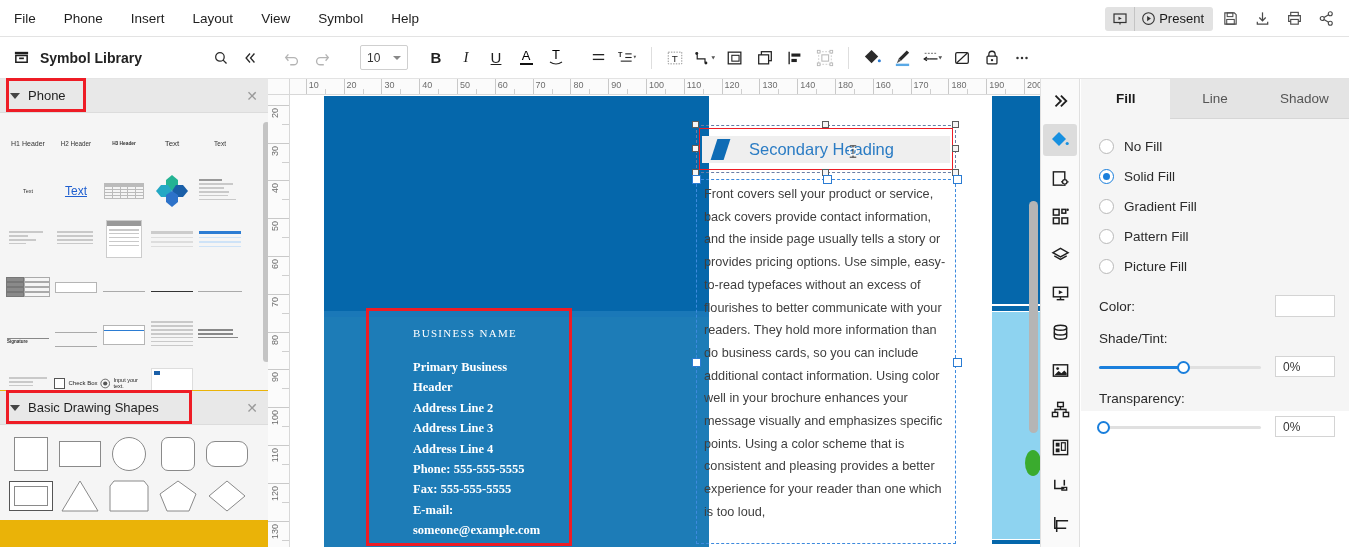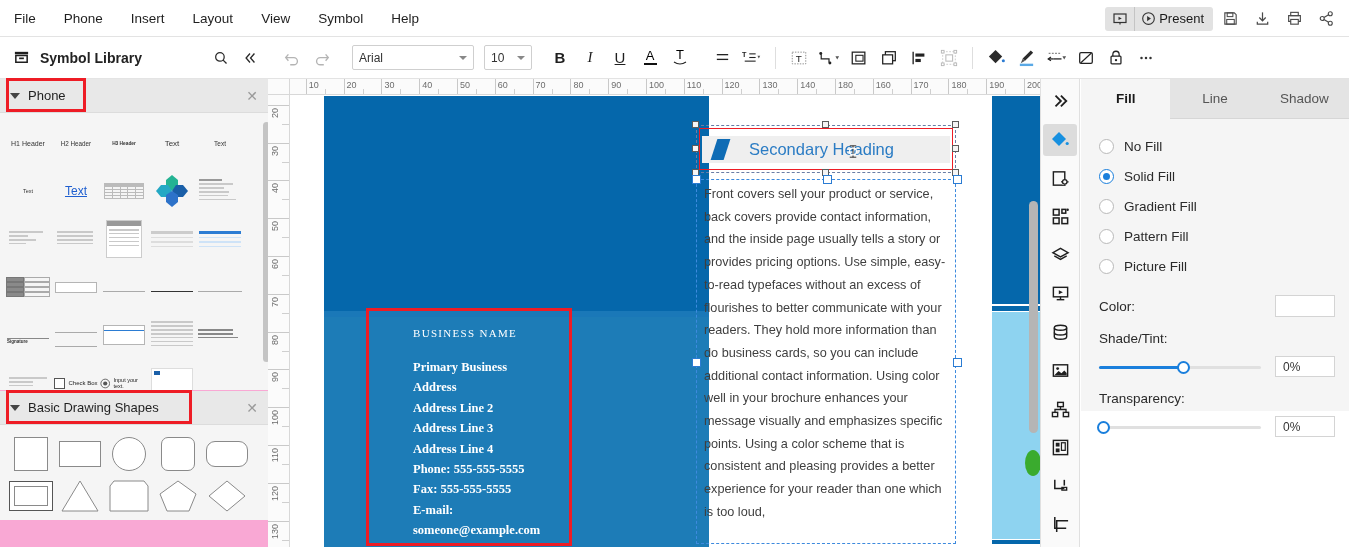--- a/index.html
+++ b/index.html
@@ -39,21 +39,21 @@
     font-size: 13px; color: #1a1a1a; font-weight: 500;
   }
   .hdr-icon-btn {
     width: 30px; height: 30px; display: flex;
     align-items: center; justify-content: center;
   }
 
   
   .sidebar {
     position: absolute; left: 0; top: 37px; width: 272px; height: 510px;
-    background: #f9a8d4; border-right: 1px solid #dcdcdc;
+    background: #eab308; border-right: 1px solid #dcdcdc;
   }
   .sidebar-head {
     height: 42px; display: flex; align-items: center; gap: 9px;
     padding: 0 11px; background: #ffffff; border-bottom: 1px solid #e4e4e4;
   }
   .sidebar-title { font-size: 14px; font-weight: bold; color: #222; flex: 1; }
   .sb-icon { width: 20px; height: 20px; display:flex; align-items:center; justify-content:center; }
 
   .lib-panel { position: relative; }
   .panel-header {
@@ -712,24 +712,20 @@
         <path d="M3.2 9.5 H12 a4 4 0 0 1 0 8 H8" fill="none" stroke="#b4b4b4" stroke-width="1.5"></path>
       </svg>
     </div>
     <div class="tb-btn">
       <svg width="18" height="18" viewBox="0 0 20 20">
         <path d="M14 6 L17 9.5 L14 13" fill="none" stroke="#b4b4b4" stroke-width="1.5"></path>
         <path d="M16.8 9.5 H8 a4 4 0 0 0 0 8 H12" fill="none" stroke="#b4b4b4" stroke-width="1.5"></path>
       </svg>
     </div>
     <div style="width:12px"></div>
-    <div class="tb-select font-select">
-      <span>Arial</span>
-      <span class="caret"></span>
-    </div>
     <div style="width:6px"></div>
     <div class="tb-select size-select">
       <span>10</span>
       <span class="caret"></span>
     </div>
     <div style="width:10px"></div>
     <div class="tb-btn">
       <span class="tb-label" style="font-weight:bold">B</span>
     </div>
     <div class="tb-btn">
@@ -966,21 +962,21 @@
       <div class="right-blue-top"></div>
       <div class="right-blue-line"></div>
       <div class="right-blue-light"></div>
       <div class="right-blue-line2"></div>
       <div class="green-blob"></div>
 
       <div class="card-box">
         <div class="card-inner">
           <div class="card-name">BUSINESS NAME</div>
           <div class="card-line">Primary Business</div>
-          <div class="card-line">Address</div>
+          <div class="card-line">Header</div>
           <div class="card-line">Address Line 2</div>
           <div class="card-line">Address Line 3</div>
           <div class="card-line">Address Line 4</div>
           <div class="card-line">Phone: 555-555-5555</div>
           <div class="card-line">Fax: 555-555-5555</div>
           <div class="card-line">E-mail:</div>
           <div class="card-line">someone@example.com</div>
         </div>
       </div>
 

